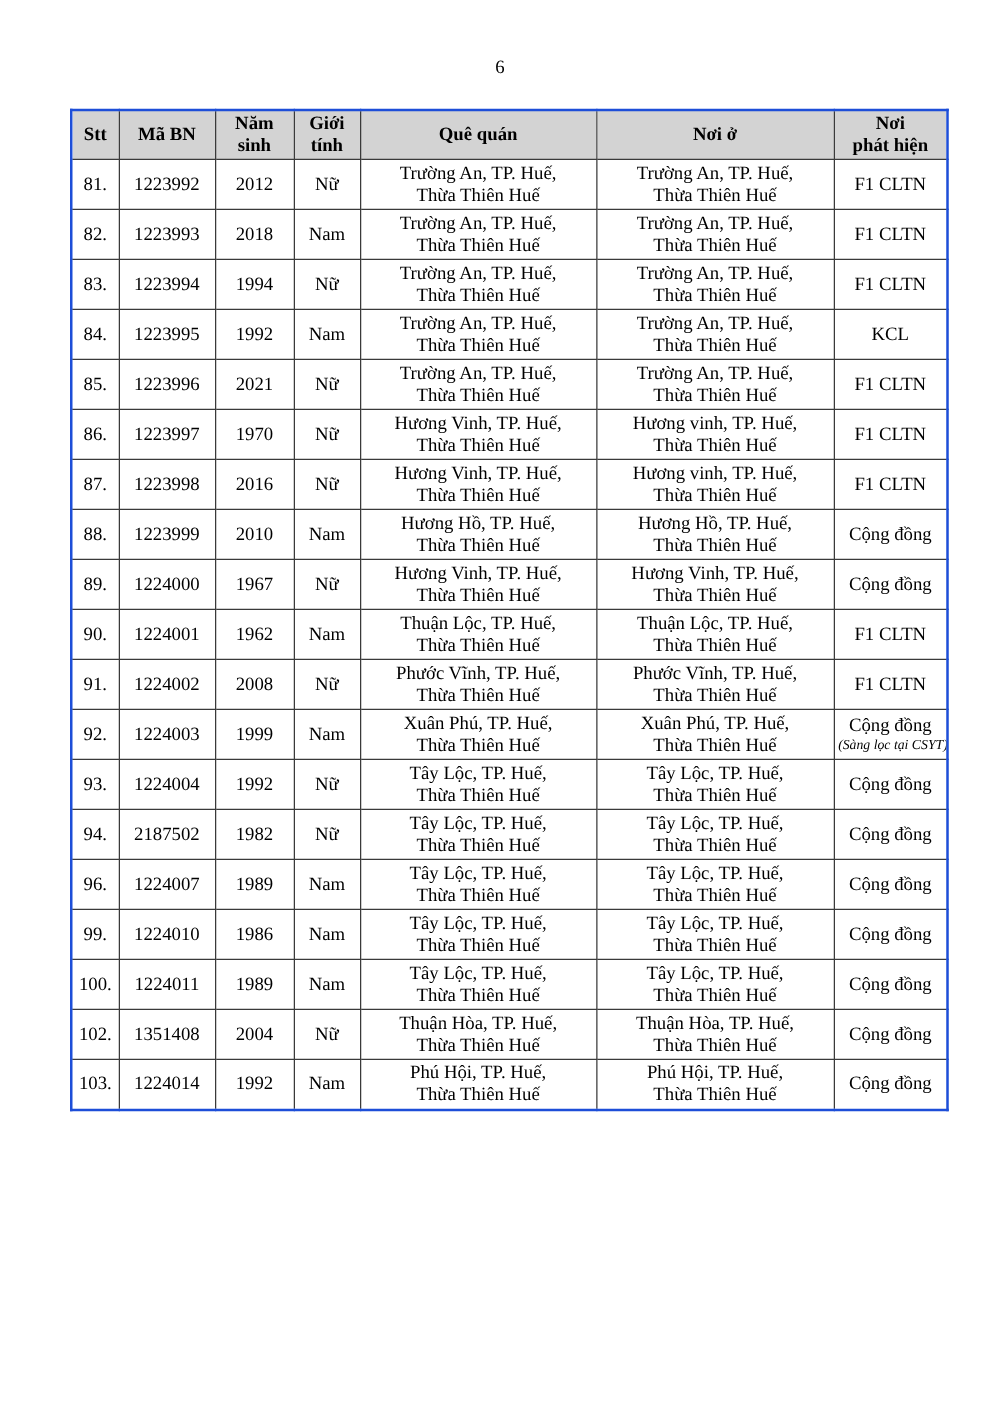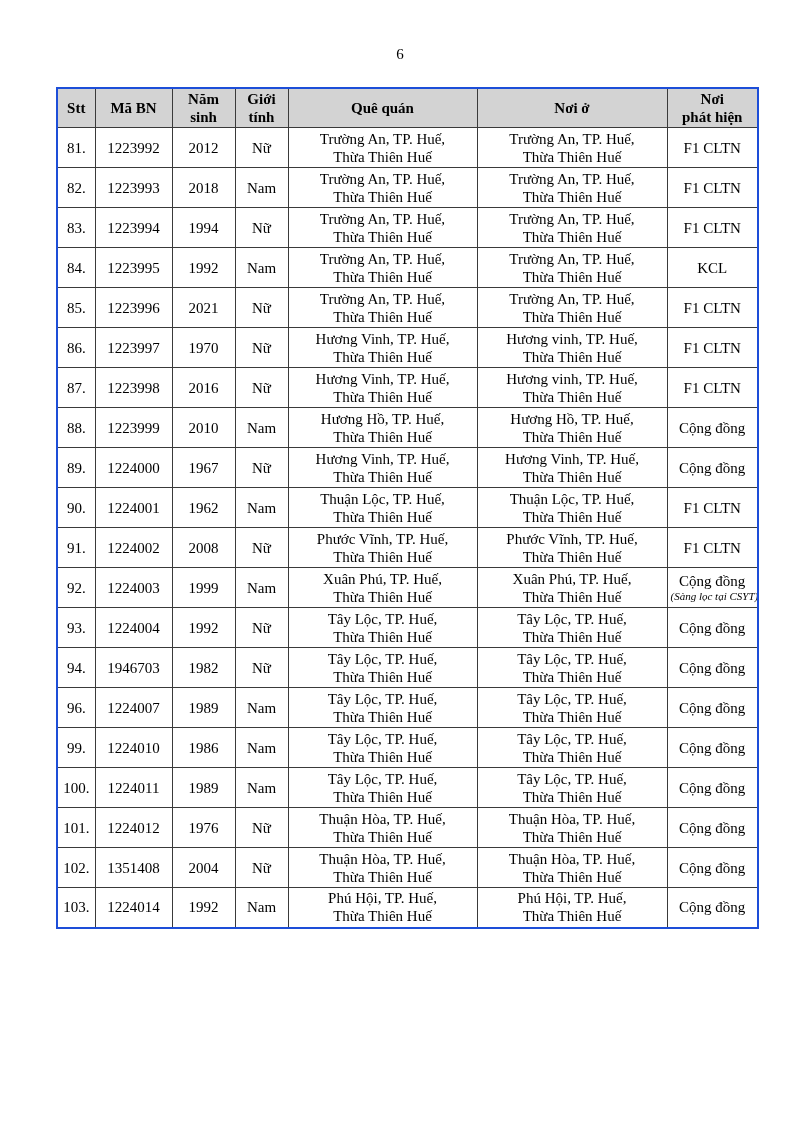--- a/index.html
+++ b/index.html
@@ -282,21 +282,21 @@
       <td class="c-left">Tây Lộc, TP. Huế,
 Thừa Thiên Huế</td>
       <td class="c-center">
         <span class="detect-main">Cộng đồng</span>
         <span class="note"></span>
       </td>
     </tr>
 
     <tr>
       <td class="c-center">94.</td>
-      <td class="c-center">1946703</td>
+      <td class="c-center">2187502</td>
       <td class="c-center">1982</td>
       <td class="c-center">Nữ</td>
       <td class="c-left">Tây Lộc, TP. Huế,
 Thừa Thiên Huế</td>
       <td class="c-left">Tây Lộc, TP. Huế,
 Thừa Thiên Huế</td>
       <td class="c-center">
         <span class="detect-main">Cộng đồng</span>
         <span class="note"></span>
       </td>
@@ -343,34 +343,20 @@
       <td class="c-left">Tây Lộc, TP. Huế,
 Thừa Thiên Huế</td>
       <td class="c-left">Tây Lộc, TP. Huế,
 Thừa Thiên Huế</td>
       <td class="c-center">
         <span class="detect-main">Cộng đồng</span>
         <span class="note"></span>
       </td>
     </tr>
 
-    <tr>
-      <td class="c-center">101.</td>
-      <td class="c-center">1224012</td>
-      <td class="c-center">1976</td>
-      <td class="c-center">Nữ</td>
-      <td class="c-left">Thuận Hòa, TP. Huế,
-Thừa Thiên Huế</td>
-      <td class="c-left">Thuận Hòa, TP. Huế,
-Thừa Thiên Huế</td>
-      <td class="c-center">
-        <span class="detect-main">Cộng đồng</span>
-        <span class="note"></span>
-      </td>
-    </tr>
 
     <tr>
       <td class="c-center">102.</td>
       <td class="c-center">1351408</td>
       <td class="c-center">2004</td>
       <td class="c-center">Nữ</td>
       <td class="c-left">Thuận Hòa, TP. Huế,
 Thừa Thiên Huế</td>
       <td class="c-left">Thuận Hòa, TP. Huế,
 Thừa Thiên Huế</td>

